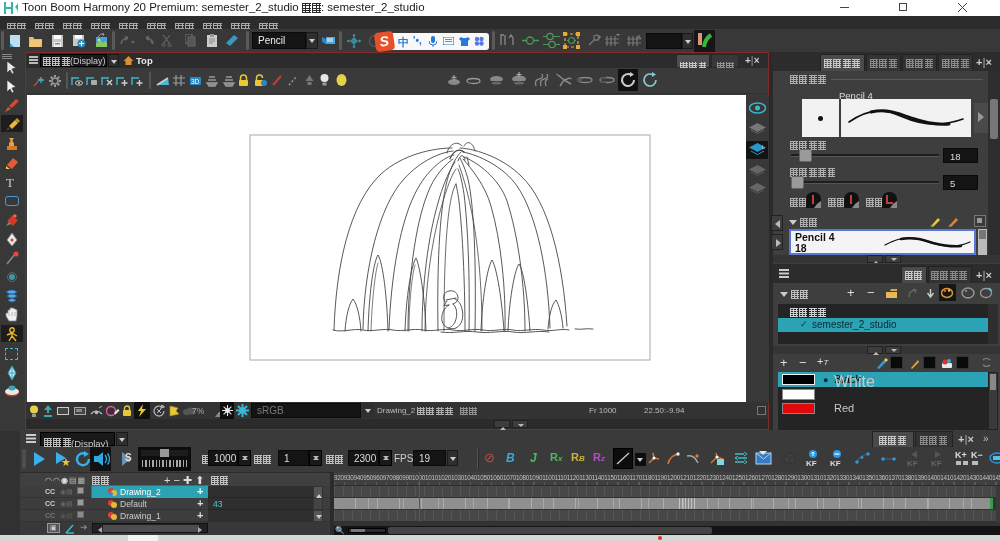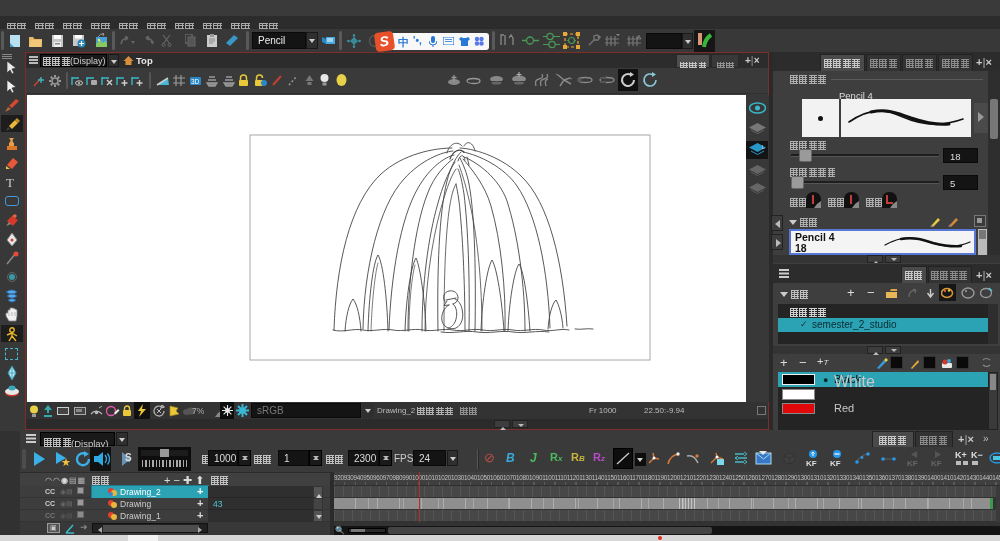--- a/index.html
+++ b/index.html
@@ -11,20 +11,32 @@
 .sep{width:1px;background:#555;box-shadow:1px 0 0 #2a2a2a}
 .spin{width:13px;background:#1a1a1a;border:1px solid #000}
 .spin:before{content:"";position:absolute;left:3px;top:3px;border:3px solid transparent;border-bottom-color:#bbb}
 .spin:after{content:"";position:absolute;left:3px;bottom:3px;border:3px solid transparent;border-top-color:#bbb}
 .tab{position:absolute;top:2px;height:16px;background:#333;color:#9a9a9a;font-size:10px;text-align:center;border:1px solid #222;border-bottom:none;line-height:15px}
 .tab .cjs{opacity:.85;height:8.5px}
 .tab.sel{background:#4a4a4a;color:#ddd}
 </style></head><body>
 <div id="app">
 
+<div class="abs" style="left:0;top:0;width:1000px;height:16px;background:#fff">
+ <svg class="abs" style="left:4px;top:2px" width="14" height="12" viewBox="0 0 14 12">
+        <path d="M1 0v12M8 0v12M1 6h7" stroke="#35b5a5" stroke-width="2.2" fill="none"></path>
+        <path d="M11.5 4c2-1 2.5-3 2.5-4v12c0-4-1.5-6-2.5-6z" fill="#35b5a5"></path>
+      </svg>
+ <div class="abs" style="left:22px;top:1px;font-size:11.5px;color:#1a1a1a">Toon Boom Harmony 20 Premium: semester_2_studio <span class="cj" style="width:19px;color:#1a1a1a"></span>: semester_2_studio</div>
+ <div class="abs" style="left:840px;top:7px;width:9px;height:1px;background:#444"></div>
+ <div class="abs" style="left:899px;top:3px;width:8px;height:8px;border:1px solid #444"></div>
+ <svg class="abs" style="left:958px;top:3px" width="9" height="9">
+        <path d="M0 0l9 9M9 0l-9 9" stroke="#444" stroke-width="1"></path>
+      </svg>
+</div>
 
 <div class="abs" style="left:0;top:16px;width:1000px;height:13px;background:#2c2c2c">
  <div class="abs" style="left:7px;top:2px;color:#b4b4b4"><span class="cj" style="width:19px"></span><span style="display:inline-block;width:9px"></span><span class="cj" style="width:19px"></span><span style="display:inline-block;width:9px"></span><span class="cj" style="width:19px"></span><span style="display:inline-block;width:9px"></span><span class="cj" style="width:19px"></span><span style="display:inline-block;width:9px"></span><span class="cj" style="width:19px"></span><span style="display:inline-block;width:9px"></span><span class="cj" style="width:19px"></span><span style="display:inline-block;width:9px"></span><span class="cj" style="width:19px"></span><span style="display:inline-block;width:9px"></span><span class="cj" style="width:19px"></span><span style="display:inline-block;width:9px"></span><span class="cj" style="width:19px"></span><span style="display:inline-block;width:9px"></span><span class="cj" style="width:19px"></span></div>
 </div>
 
 <div class="abs" id="toolbar" style="left:0;top:29px;width:1000px;height:24px;background:#383838">
  <div class="abs" style="left:1px;top:2px;width:3px;height:19px;background:#5a5a5a;border-radius:2px"></div>
  <svg class="abs" style="left:10px;top:6px" width="10" height="12">
         <path d="M0 0h10v12H0z" fill="#b8e0f0"></path>
         <path d="M0 8l4 4H0z" fill="#4898c8"></path>
@@ -756,21 +768,21 @@
   <span class="cjs abs" style="left:182px;top:8px;width:9px;color:#ccc"></span>
   <div class="abs field" style="left:188px;top:3px;width:30px;height:16px;font-size:10px;padding:2px 0 0 5px">1000</div>
   <div class="abs spin" style="left:218px;top:3px;height:16px"></div>
   <span class="cjs abs" style="left:234px;top:8px;width:19px;color:#ccc"></span>
   <div class="abs field" style="left:258px;top:3px;width:31px;height:16px;font-size:10px;padding:2px 0 0 5px">1</div>
   <div class="abs spin" style="left:289px;top:3px;height:16px"></div>
   <span class="cjs abs" style="left:306px;top:8px;width:19px;color:#ccc"></span>
   <div class="abs field" style="left:328px;top:3px;width:31px;height:16px;font-size:10px;padding:2px 0 0 5px">2300</div>
   <div class="abs spin" style="left:359px;top:3px;height:16px"></div>
   <span class="abs" style="left:374px;top:6px;color:#ccc;font-size:10px">FPS</span>
-  <div class="abs field" style="left:393px;top:3px;width:33px;height:16px;font-size:10px;padding:2px 0 0 5px">24</div>
+  <div class="abs field" style="left:393px;top:3px;width:33px;height:16px;font-size:10px;padding:2px 0 0 5px">19</div>
   <div class="abs" style="left:427px;top:3px;width:11px;height:16px;background:#2f2f2f;border:1px solid #1a1a1a">
           <b class="abs" style="left:2px;top:6px;border:3px solid transparent;border-top:4px solid #ccc"></b>
         </div>
   <div class="abs sep" style="left:457px;top:2px;height:20px"></div>
   <span class="abs" style="left:464px;top:3px;color:#c05048;font-size:13px">⊘</span>
   <span class="abs" style="left:486px;top:4px;color:#3aa8d8;font-size:12px;font-style:italic;font-weight:bold">B</span>
   <span class="abs" style="left:510px;top:4px;color:#4cb860;font-size:12px;font-style:italic;font-weight:bold">J</span>
   <span class="abs" style="left:530px;top:4px;color:#4cb860;font-size:11px;font-weight:bold">R<i style="font-size:8px">x</i></span>
   <span class="abs" style="left:551px;top:4px;color:#c8b43c;font-size:11px;font-weight:bold">R<i style="font-size:8px">B</i></span>
   <span class="abs" style="left:573px;top:4px;color:#b44cc8;font-size:11px;font-weight:bold">R<i style="font-size:8px">z</i></span>
@@ -885,21 +897,21 @@
         </div>
  </div>
  <div class="abs" id="lrow2" style="left:0;top:68px;width:310px;height:12px;background:#3d3d3d;border-bottom:1px solid #333">
   <span class="abs" style="left:25px;top:2px;color:#cfcfcf;font-size:7px;font-weight:bold">CC</span>
         <span class="abs" style="left:40px;top:2px;color:#666;font-size:7px">◉▤</span>
         <span class="abs" style="left:57px;top:1px;width:7px;height:7px;background:#9a9a9a;border:1px solid #666"></span>
   <svg class="abs" style="left:87px;top:1px" width="10" height="10">
           <circle cx="4" cy="4" r="3" fill="#e04030"></circle>
           <circle cx="7" cy="6" r="3" fill="#e8b83c"></circle>
         </svg>
-  <span class="abs" style="left:100px;top:1px;color:#ccc;font-size:8.5px">Drawing</span>
+  <span class="abs" style="left:100px;top:1px;color:#ccc;font-size:8.5px">Default</span>
   <span class="abs" style="left:177px;top:-1px;color:#ddd;font-size:11px;font-weight:bold">+</span>
   <div class="abs" style="left:188px;top:0;width:105px;height:12px;background:#2f2f2f;border-bottom:1px solid #262626">
           <span class="abs" style="left:5px;top:1px;color:#4ec8d8;font-size:8.5px">43</span>
         </div>
   <div class="abs" style="left:293px;top:0;width:10px;height:12px;background:#444;border:1px solid #333"></div>
  </div>
  <div class="abs" id="lrow3" style="left:0;top:80px;width:310px;height:12px;background:#3d3d3d;border-bottom:1px solid #333">
   <span class="abs" style="left:25px;top:2px;color:#777;font-size:7px;font-weight:bold">CC</span>
         <span class="abs" style="left:40px;top:2px;color:#555;font-size:7px">◉▤</span>
         <span class="abs" style="left:57px;top:1px;width:7px;height:7px;background:#8a8a8a;border:1px solid #666"></span>

